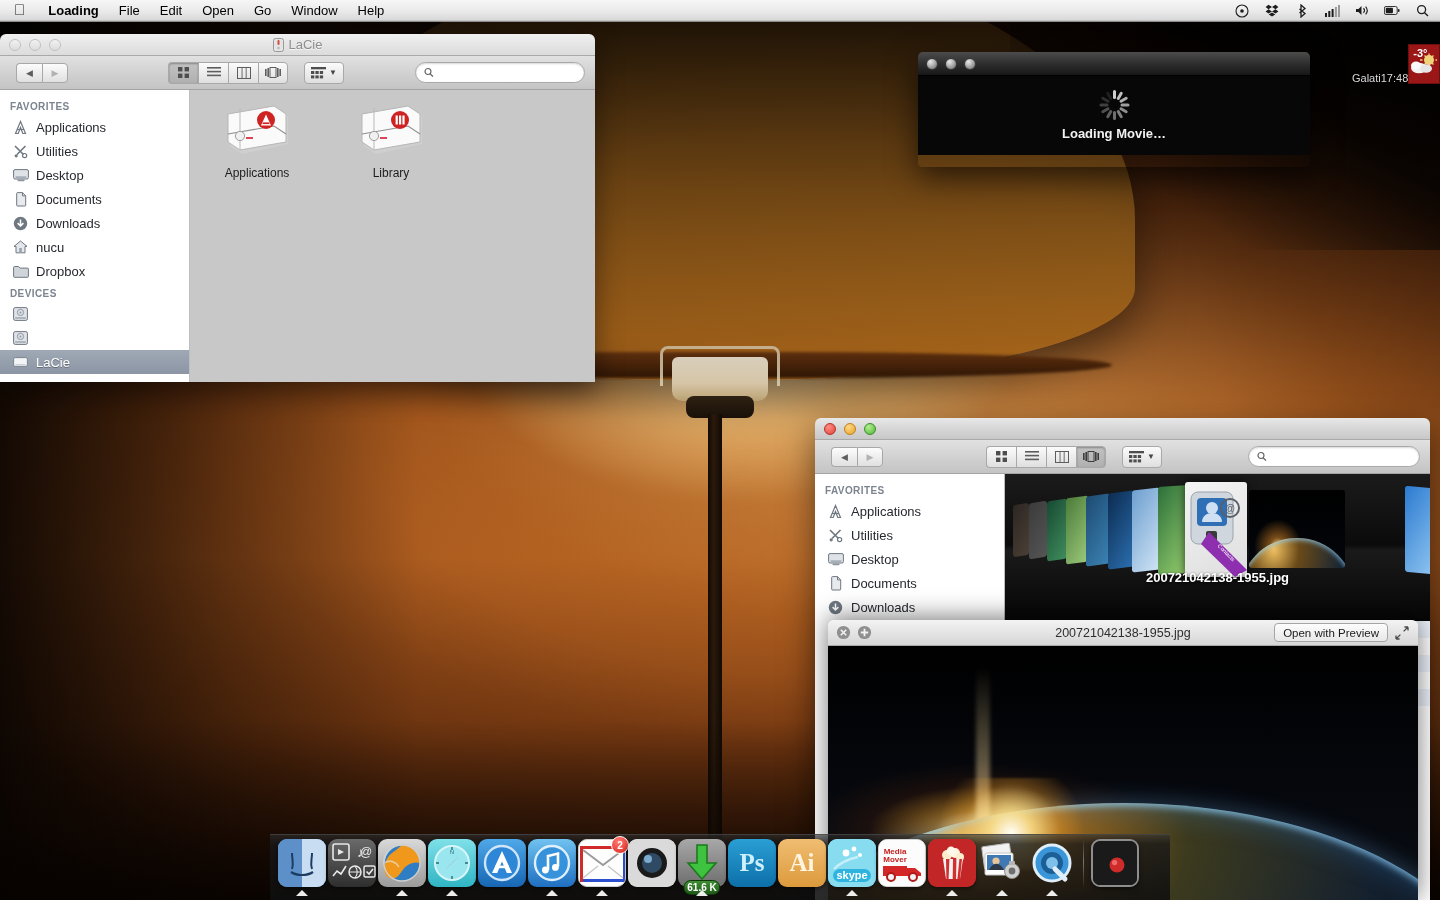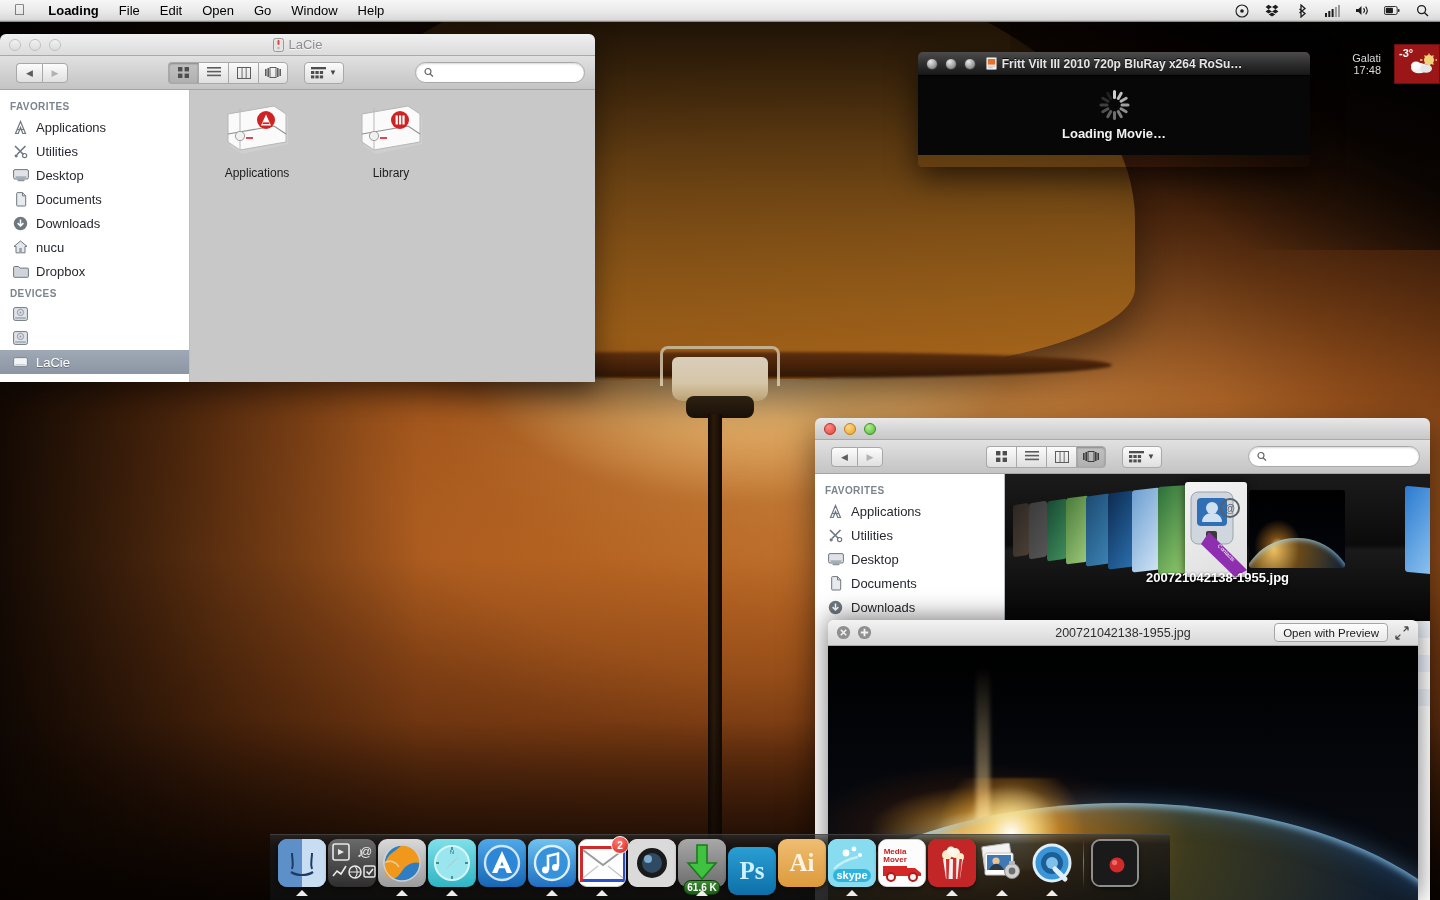--- a/index.html
+++ b/index.html
@@ -94,22 +94,22 @@
   .mb-right { margin-left:auto; display:flex; align-items:center; padding-right:10px; gap:14px; }
   .mb-ic { width:16px; height:14px; display:flex; align-items:center; justify-content:center; color:#1d1d1d; }
   .mb-ic svg { display:block; }
 
   
   #weather {
     position:absolute; right:0; top:44px; width:88px; height:40px;
     z-index:20; display:flex; align-items:stretch;
   }
   .wx-left {
-    flex:0 0 42px; display:flex; flex-direction:column; align-items:flex-end;
-    justify-content:center; padding-right:13px; color:#dadada;
+    flex:0 0 42px; display:flex; flex-direction:row; align-items:flex-end;
+    justify-content:center; padding-right:0; color:#dadada;
     text-shadow:0 1px 1px rgba(0,0,0,0.8);
   }
   .wx-city { font-size:11px; line-height:12px; }
   .wx-time { font-size:11px; line-height:12px; }
   .wx-right {
     flex:1 1 auto; background:#9b1616; position:relative;
     border:1px solid #6d0f0f;
   }
   .wx-temp {
     position:absolute; left:4px; top:2px; color:#fff; font-size:11px; font-weight:bold;
@@ -666,29 +666,20 @@
     </div>
   </div>
 </div>
 
 <div class="win" id="winMovie">
   <div class="mv-title">
     <div class="mv-lights">
       <div class="mvlt"></div>
       <div class="mvlt"></div>
       <div class="mvlt"></div>
-    </div>
-    <div class="mv-titletext">
-      <svg width="11" height="13" viewBox="0 0 11 13">
-        <rect x="0.5" y="0.5" width="10" height="12" rx="1" fill="#f0f0f0" stroke="#9d9d9d"></rect>
-        <rect x="1.8" y="2" width="7.4" height="5.6" fill="#e2712a"></rect>
-        <rect x="1.8" y="8.6" width="7.4" height="1" fill="#c4c4c4"></rect>
-        <rect x="1.8" y="10.2" width="5" height="1" fill="#c4c4c4"></rect>
-      </svg>
-      <span>Fritt Vilt III 2010 720p BluRay x264 RoSu…</span>
     </div>
   </div>
   <div class="mv-body">
     <div class="spinner">
       <i style="transform:rotate(0deg);opacity:1"></i>
       <i style="transform:rotate(30deg);opacity:.92"></i>
       <i style="transform:rotate(60deg);opacity:.84"></i>
       <i style="transform:rotate(90deg);opacity:.76"></i>
       <i style="transform:rotate(120deg);opacity:.68"></i>
       <i style="transform:rotate(150deg);opacity:.6"></i>
@@ -1011,21 +1002,21 @@
     <div class="dock-ic" style="background:linear-gradient(180deg,#a8a8a8,#6d6d6d);">
       <svg width="48" height="48" viewBox="0 0 48 48">
         <path d="M19 6h10v18h9L24 40 10 24h9z" fill="#3fc23f" stroke="#1d7a1d" stroke-width="1.6"></path>
       </svg>
     </div>
     <div class="badge dl">61.6 K</div>
     <div class="runlight"></div>
   </div>
 
   <div class="dockitem">
-    <div class="dock-ic" style="background:linear-gradient(180deg,#2a9fd4,#0d6fa8); display:flex;align-items:center;justify-content:center;margin-top:8px;">
+    <div class="dock-ic" style="background:linear-gradient(180deg,#2a9fd4,#0d6fa8); display:flex;align-items:center;justify-content:center;">
       <span style="color:#cdf0ff;font-size:25px;font-weight:bold;font-family:'Liberation Serif',serif;">Ps</span>
     </div>
   </div>
 
   <div class="dockitem">
     <div class="dock-ic" style="background:linear-gradient(180deg,#f0bd72,#dc9a3c); display:flex;align-items:center;justify-content:center;">
       <span style="color:#fff4e0;font-size:25px;font-weight:bold;font-family:'Liberation Serif',serif;">Ai</span>
     </div>
   </div>
 

